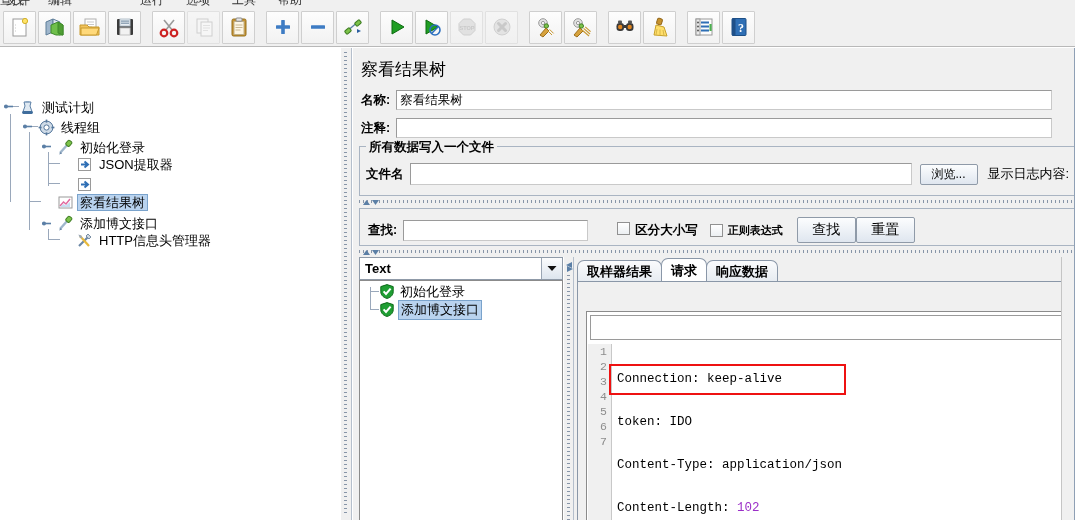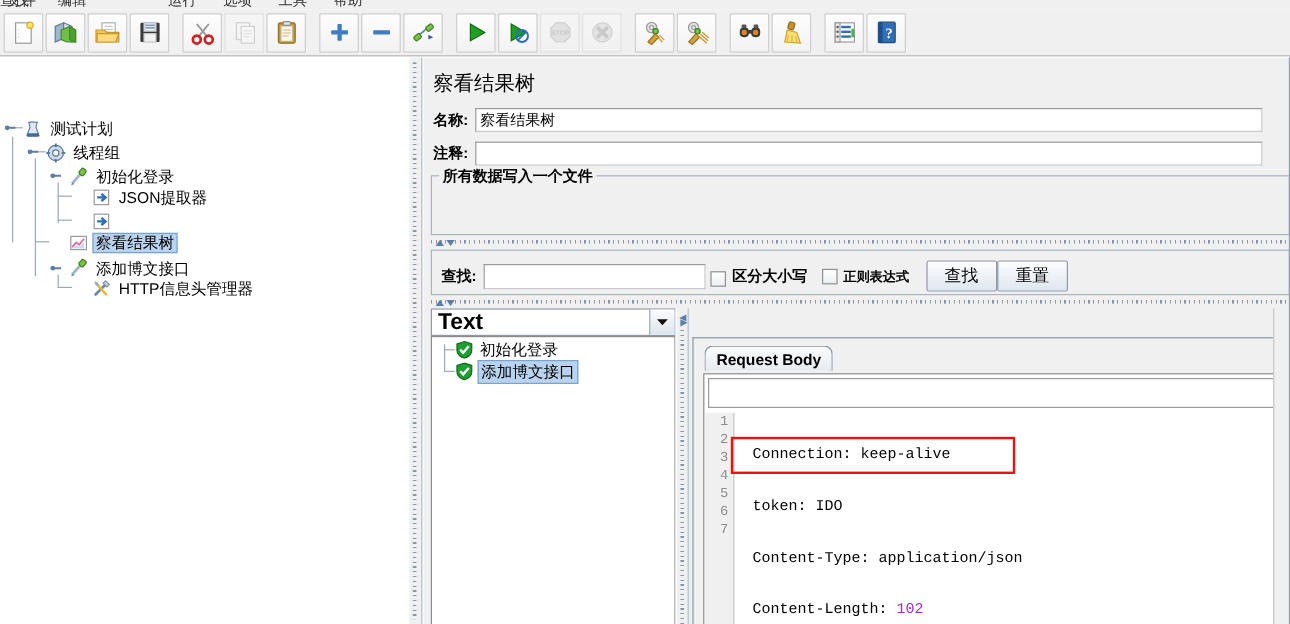--- a/index.html
+++ b/index.html
@@ -122,21 +122,21 @@
   .jbtn.big { font-size: 14px; }
 
   .cbox { width: 13px; height: 13px; border: 1px solid #919191; background: linear-gradient(#ffffff,#eceff2); margin-right: 5px; }
 
   
   .combo {
     border: 1px solid #8f9aa8;
     background: #ffffff;
     height: 23px;
     display: flex; align-items: center;
-    font-weight: bold; font-size: 19px;
+    font-weight: bold; font-size: 13px;
     padding-left: 5px;
     position: relative;
   }
   .combo .arrowbtn {
     position: absolute; right: 0; top: 0; width: 21px; height: 21px;
     background: linear-gradient(#fbfcfd, #dde5ee);
     border-left: 1px solid #9aa5b3;
     display:flex; align-items:center; justify-content:center;
   }
 
@@ -183,21 +183,21 @@
     text-align:right;
     font-family:"Liberation Mono","DejaVu Sans Mono",monospace;
     font-size:11.5px; color:#8d8d8d;
   }
   .gutter div { height:15px; line-height:15px; padding-right:4px; }
   .codelines {
     position:absolute;
     font-family:"Liberation Mono","DejaVu Sans Mono",monospace;
     font-size:12.5px; color:#000; white-space:pre;
   }
-  .codelines .ln { height:15px; line-height:15px; padding-left:14px; }
+  .codelines .ln { height:15px; line-height:15px; padding-left:4px; }
   .tk-num { color:#9b30c8; }
   .redbox {
     position:absolute; border:2px solid #ee1111; pointer-events:none;
   }
 
   
   .vsb { position:absolute; width:14px; background:#f0f0f0; border-left:1px solid #c5c5c5; }
 
   .rdots {
     position:absolute; height:3px;
@@ -581,33 +581,39 @@
       <input class="ftext" style="width: 656px;" value="察看结果树">
     </div>
 
     <div class="frow" style="left:8px; top:70px; width:710px;">
       <span class="flabel">注释:</span>
       <input class="ftext" style="width: 656px;" value="">
     </div>
 
     <div class="groupbox" style="left:6px; top:98px; width:716px; height:50px;">
       <span class="gtitle">所有数据写入一个文件</span>
+      <div class="frow" style="left:6px; top:16px;">
+        <span class="flabel">文件名</span>
+        <input class="ftext" style="width: 502px; height: 22px;" value="">
+        <div class="jbtn" style="width:58px; height:21px; margin-left:8px;">浏览...</div>
+        <span style="margin-left:10px; font-size:13px; white-space:nowrap;">显示日志内容:</span>
+      </div>
     </div>
 
     <div class="rdots" style="left:6px; top:152px; width:716px;"></div>
     <svg style="position:absolute; left:8px; top:151px;" width="20" height="7" viewBox="0 0 20 7">
         <path d="M2 6 L5.5 1 L9 6 z" fill="#5b7fa6"></path>
         <path d="M11 1 L14.5 6 L18 1 z" fill="#5b7fa6"></path>
       </svg>
 
     <div class="groupbox" style="left:6px; top:160px; width:716px; height:38px; background:#f0f0f0;">
       <div class="frow" style="left:8px; top:8px;">
         <span class="flabel">查找:</span>
         <input class="ftext" style="width: 185px; height: 21px;" value="">
-        <span style="display:flex; align-items:flex-end; margin-left:4px;">
+        <span style="display:flex; align-items:flex-start; margin-left:29px;">
           <span class="cbox"></span>
           <span style="font-size:12.5px; font-weight:bold;">区分大小写</span>
         </span>
         <span style="display:flex; align-items:center; margin-left:12px;">
           <span class="cbox"></span>
           <span style="font-size:11px; font-weight:bold;">正则表达式</span>
         </span>
         <div class="jbtn big" style="width:59px; height:26px; margin-left:14px;">查找</div>
         <div class="jbtn big" style="width:59px; height:26px; margin-left:0;">重置</div>
       </div>
@@ -655,25 +661,29 @@
     </div>
 
     <div class="splitter" style="position:absolute; left:210px; top:209px; width:11px; height:311px; background:#f0f0f0;">
       <div class="dots" style="left:3px; top:18px; height:290px;"></div>
       <svg style="position:absolute; left:1px; top:2px;" width="9" height="16" viewBox="0 0 9 16">
           <path d="M1 6 L7 3 L7 9 z" fill="#5b7fa6"></path>
           <path d="M8 10 L2 7 L2 13 z" fill="#5b7fa6"></path>
         </svg>
     </div>
 
+    <div class="tabstrip" style="left:224px; top:210px;">
+      <div class="tab">取样器结果</div>
+      <div class="tab active">请求</div>
+      <div class="tab">响应数据</div>
+    </div>
 
     <div style="position:absolute; left:224px; top:233px; width:498px; height:287px; border:1px solid #8a97a8; border-right:none; background:#f0f0f0;">
 
       <div class="tabstrip" style="left:9px; top:6px;">
-        <div class="tab" style="height:21px;">Request Body</div>
       </div>
 
       <div class="codewrap" style="left:8px; top:29px; width:490px; height:256px;">
         <input class="codefilter" style="width: 480px;" value="">
 
         <div class="gutter" style="left:1px; top:32px; width:24px; height:223px;">
           <div>1</div>
           <div>2</div>
           <div>3</div>
           <div>4</div>

